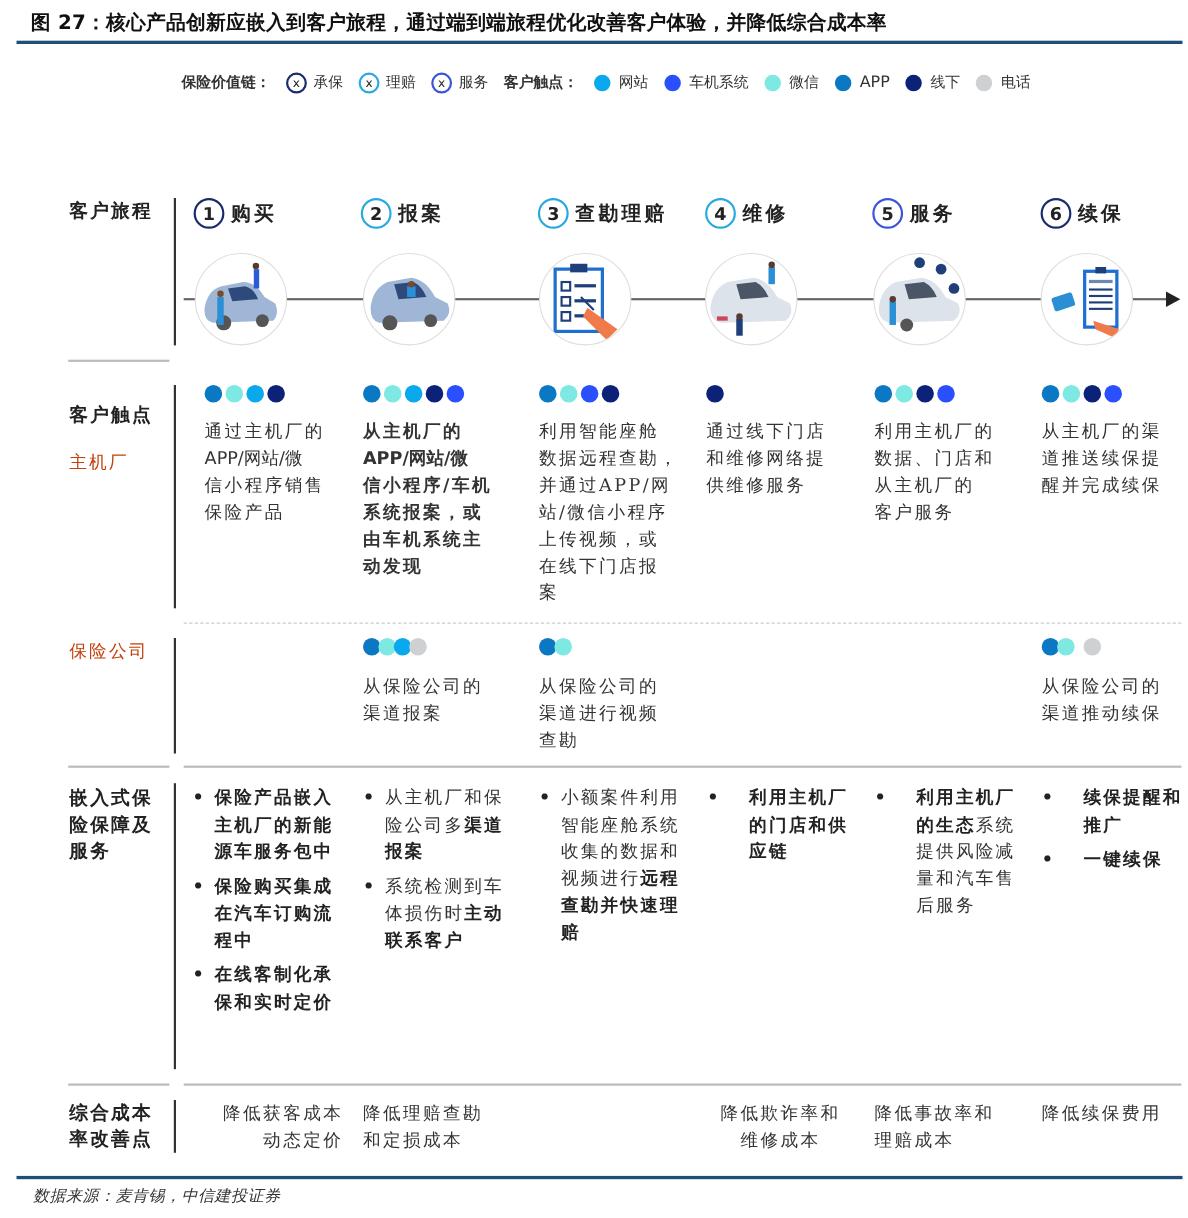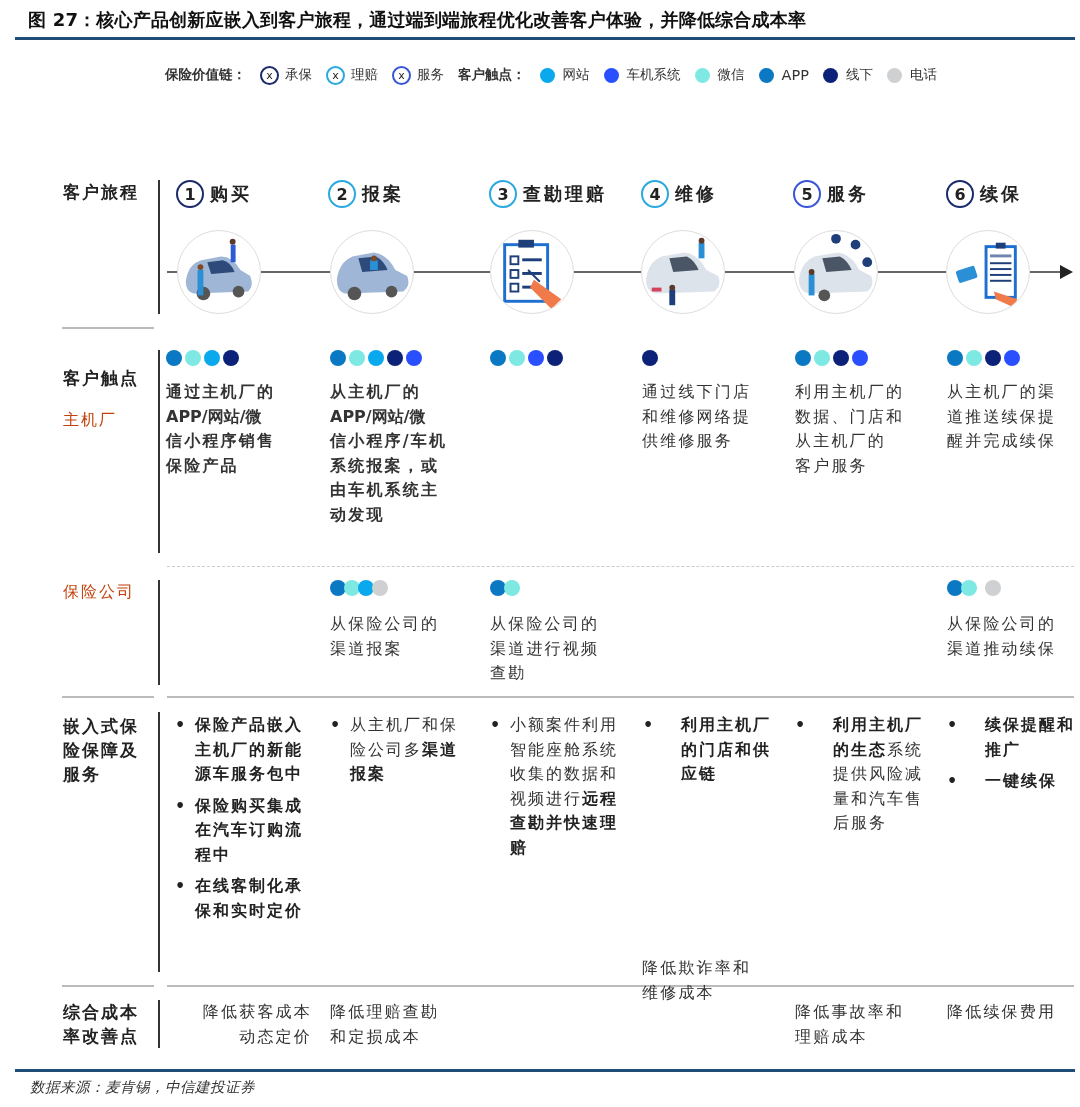--- a/index.html
+++ b/index.html
@@ -223,21 +223,21 @@
       <rect x="44" y="24" width="22" height="3" fill="#6f87b0"></rect>
       <rect x="44" y="32" width="22" height="2" fill="#1e3f7a"></rect>
       <rect x="44" y="38" width="22" height="2" fill="#1e3f7a"></rect>
       <rect x="44" y="44" width="22" height="2" fill="#1e3f7a"></rect>
       <rect x="44" y="50" width="22" height="2" fill="#1e3f7a"></rect>
       <rect x="10" y="38" width="20" height="13" rx="2" fill="#2b8fd6" transform="rotate(-18 20 44)"></rect>
       <path d="M48 62 L72 70 L68 78 L50 70Z" fill="#f07a4a"></path>
     </svg>
 </div>
 
-<div class="abs" style="left:166px; top:350px;font-weight:bold;">
+<div class="abs" style="left:186px; top:350px;">
   <div class="dots">
     <span class="dot" style="background:#0a78c2"></span>
       <span class="dot" style="background:#7ee8e2"></span>
       <span class="dot" style="background:#0aa8ec"></span>
       <span class="dot" style="background:#0c2278"></span>
   </div>
   <div class="cell" style="margin-top:14px;">
     <div>通过主机厂的</div>
       <div class="lat">APP/网站/微</div>
       <div>信小程序销售</div>
@@ -261,20 +261,29 @@
       <div>动发现</div>
   </div>
 </div>
 <div class="abs" style="left:490px; top:350px;">
   <div class="dots">
     <span class="dot" style="background:#0a78c2"></span>
       <span class="dot" style="background:#7ee8e2"></span>
       <span class="dot" style="background:#2a4fff"></span>
       <span class="dot" style="background:#0c2278"></span>
   </div>
+  <div class="cell" style="margin-top:14px;">
+    <div>利用智能座舱</div>
+      <div>数据远程查勘，</div>
+      <div>并通过APP/网</div>
+      <div>站/微信小程序</div>
+      <div>上传视频，或</div>
+      <div>在线下门店报</div>
+      <div>案</div>
+  </div>
 </div>
 <div class="abs" style="left:642px; top:350px;">
   <div class="dots">
     <span class="dot" style="background:#0c2278"></span>
   </div>
   <div class="cell" style="margin-top:14px;">
     <div>通过线下门店</div>
       <div>和维修网络提</div>
       <div>供维修服务</div>
   </div>
@@ -345,20 +354,21 @@
 <div class="abs bul" style="left:175px; top:713px; width:130px;">
   <ul>
     <li><span class="b">保险产品嵌入主机厂的新能源车服务包中</span></li>
     <li><span class="b">保险购买集成在汽车订购流程中</span></li>
     <li><span class="b">在线客制化承保和实时定价</span></li>
   </ul>
 </div>
 <div class="abs bul" style="left:330px; top:713px; width:128px;">
   <ul>
     <li><span>从主机厂和保险公司多</span><span class="b">渠道报案</span></li>
+    <li><span>系统检测到车体损伤时</span><span class="b">主动联系客户</span></li>
   </ul>
 </div>
 <div class="abs bul" style="left:490px; top:713px; width:128px;">
   <ul>
     <li><span>小额案件利用智能座舱系统收集的数据和视频进行</span><span class="b">远程查勘并快速理赔</span></li>
   </ul>
 </div>
 <div class="abs bul wide" style="left:643px; top:713px; width:130px;">
   <ul>
     <li><span class="b">利用主机厂的门店和供应链</span></li>
@@ -377,21 +387,21 @@
 </div>
 
 <div class="abs cell" style="left:177px; top:1000px;text-align:right;">
     <div>降低获客成本</div>
     <div>动态定价</div>
   </div>
 <div class="abs cell" style="left:330px; top:1000px;">
     <div>降低理赔查勘</div>
     <div>和定损成本</div>
   </div>
-<div class="abs cell" style="left:642px; top:956px;">
+<div class="abs cell" style="left:642px; top:1000px;text-align:center;">
     <div>降低欺诈率和</div>
     <div>维修成本</div>
   </div>
 <div class="abs cell" style="left:795px; top:1000px;">
     <div>降低事故率和</div>
     <div>理赔成本</div>
   </div>
 <div class="abs cell" style="left:947px; top:1000px;">
     <div>降低续保费用</div>
   </div>

